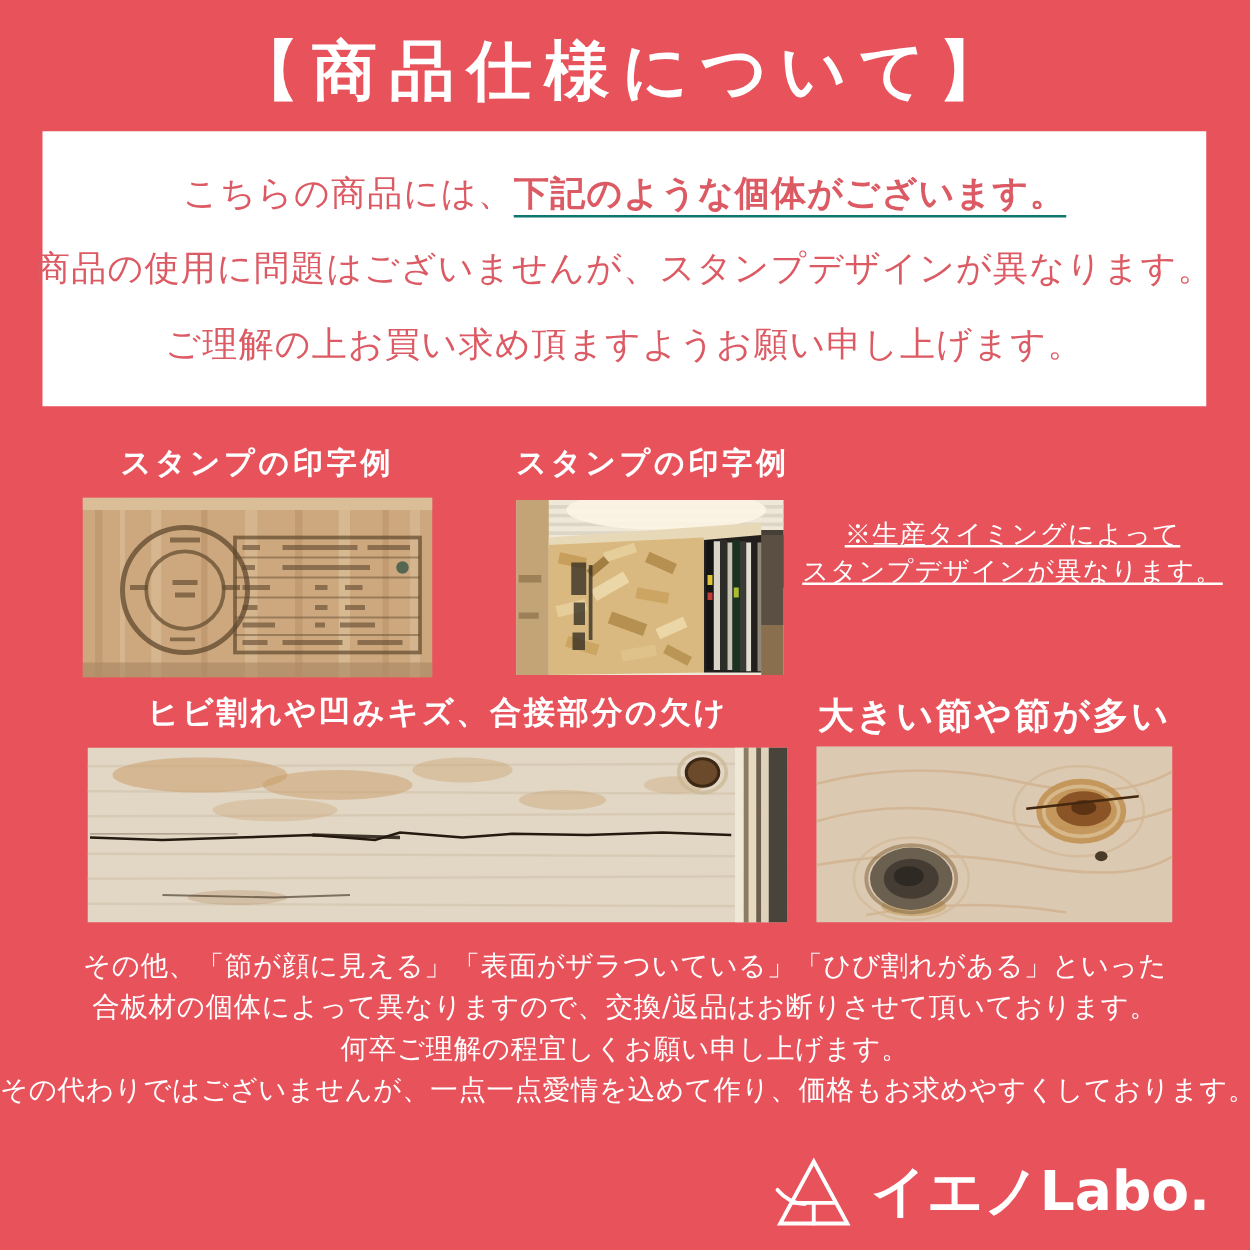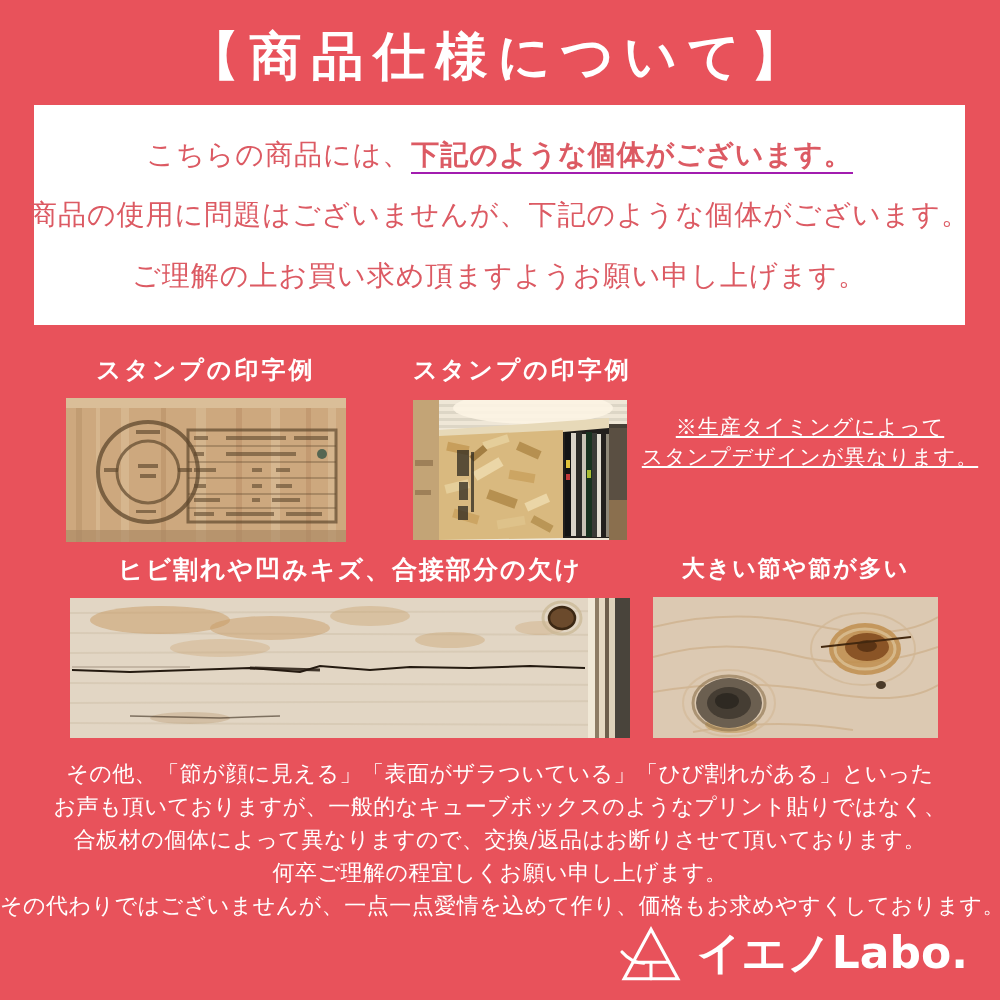--- a/index.html
+++ b/index.html
@@ -15,27 +15,27 @@
   .notice-box{
     position:absolute;left:34px;top:105px;width:931px;height:220px;background:#ffffff;
     box-sizing:border-box;padding:8px 0;
     display:flex;flex-direction:column;justify-content:space-evenly;align-items:center;
     color:#dc5a63;
   }
   .nline{font-size:28px;letter-spacing:1px;white-space:nowrap;}
   .nline-2{letter-spacing:0;}
   .emph{
     font-family:"DejaVu Sans","Liberation Sans",sans-serif;font-weight:bold;
-    border-bottom:2px solid #a21caf;padding-bottom:1px;
+    border-bottom:2px solid #0f766e;padding-bottom:1px;
   }
   .white-label{position:absolute;text-align:center;color:#ffffff;font-weight:bold;white-space:nowrap;}
   .label-stamp-left{left:66px;width:280px;top:354px;font-size:24px;letter-spacing:3px;}
   .label-stamp-right{left:413px;width:214px;top:354px;font-size:24px;letter-spacing:3px;}
   .label-crack{left:70px;width:560px;top:553px;font-size:25px;letter-spacing:2px;}
-  .label-knot{left:653px;width:285px;top:553px;font-size:23px;letter-spacing:2px;}
+  .label-knot{left:653px;width:285px;top:553px;font-size:29px;letter-spacing:2px;}
   .photo{position:absolute;display:block;}
   .photo-1{left:66px;top:398px;}
   .photo-2{left:413px;top:400px;}
   .photo-3{left:70px;top:598px;}
   .photo-4{left:653px;top:597px;}
   .production-note{
     position:absolute;left:640px;top:412px;width:340px;text-align:center;
     color:#ffffff;font-size:21px;line-height:30px;letter-spacing:1px;white-space:nowrap;text-decoration:underline;
   }
   .footer-paragraph{
@@ -53,21 +53,21 @@
 </style>
 </head>
 <body>
 
 <div class="canvas">
 
   <div class="page-title">【商品仕様について】</div>
 
   <div class="notice-box">
     <div class="nline"><span>こちらの商品には、</span><span class="emph">下記のような個体がございます。</span></div>
-    <div class="nline">商品の使用に問題はございませんが、下記のような個体がございます。</div>
+    <div class="nline">商品の使用に問題はございませんが、スタンプデザインが異なります。</div>
     <div class="nline">ご理解の上お買い求め頂ますようお願い申し上げます。</div>
   </div>
 
   <div class="white-label label-stamp-left">スタンプの印字例</div>
   <div class="white-label label-stamp-right">スタンプの印字例</div>
 
   <svg class="photo photo-1" width="280" height="144" viewBox="0 0 280 144">
     <rect width="280" height="144" fill="#cda87e"></rect>
     <g opacity="0.55">
       <rect x="10" y="0" width="6" height="144" fill="#b9936a"></rect>
@@ -253,21 +253,20 @@
       <ellipse cx="78" cy="128" rx="26" ry="8" fill="#c6a26a" opacity="0.7"></ellipse>
       <ellipse cx="76" cy="106" rx="36" ry="27" fill="none" stroke="#8a6f4a" stroke-width="3" opacity="0.6"></ellipse>
       <ellipse cx="76" cy="106" rx="33" ry="25" fill="#6b5f50"></ellipse>
       <ellipse cx="76" cy="106" rx="22" ry="16" fill="#453d33"></ellipse>
       <ellipse cx="74" cy="104" rx="12" ry="8" fill="#2e2922"></ellipse>
     </g>
   </svg>
 
   <div class="footer-paragraph">
     <div>その他、「節が顔に見える」「表面がザラついている」「ひび割れがある」といった</div>
-    <div>お声も頂いておりますが、一般的なキューブボックスのようなプリント貼りではなく、</div>
     <div>合板材の個体によって異なりますので、交換/返品はお断りさせて頂いております。</div>
     <div>何卒ご理解の程宜しくお願い申し上げます。</div>
     <div>その代わりではございませんが、一点一点愛情を込めて作り、価格もお求めやすくしております。</div>
   </div>
 
   <div class="brand-logo">
     <svg width="62" height="58" viewBox="0 0 60 56">
       <g fill="none" stroke="#ffffff" stroke-width="3" stroke-linecap="round">
         <path d="M30,4 L56,52 L4,52 Z"></path>
         <line x1="14" y1="36" x2="46" y2="36"></line>

